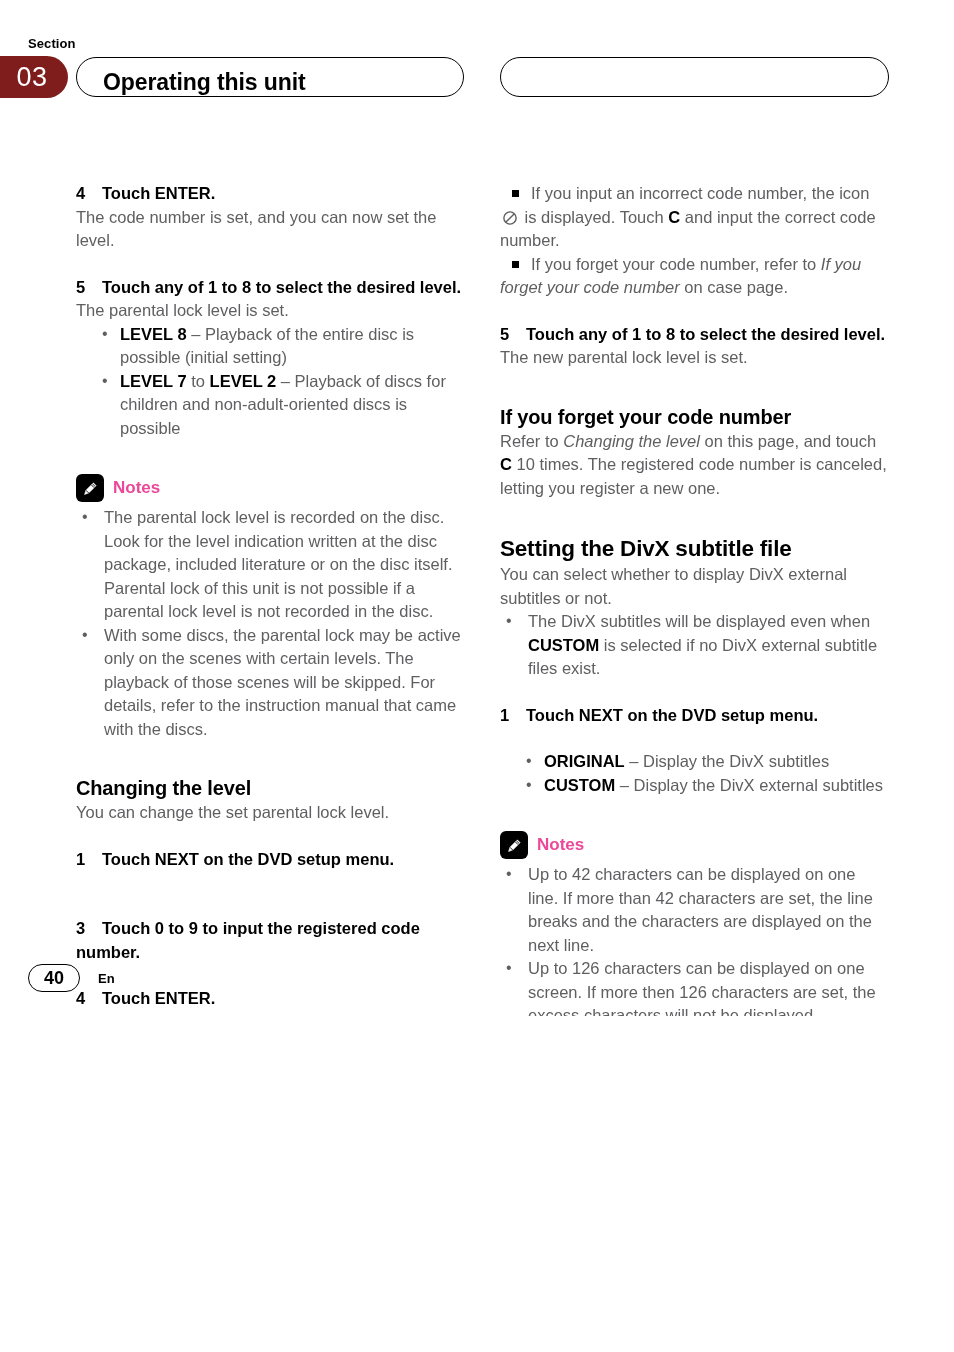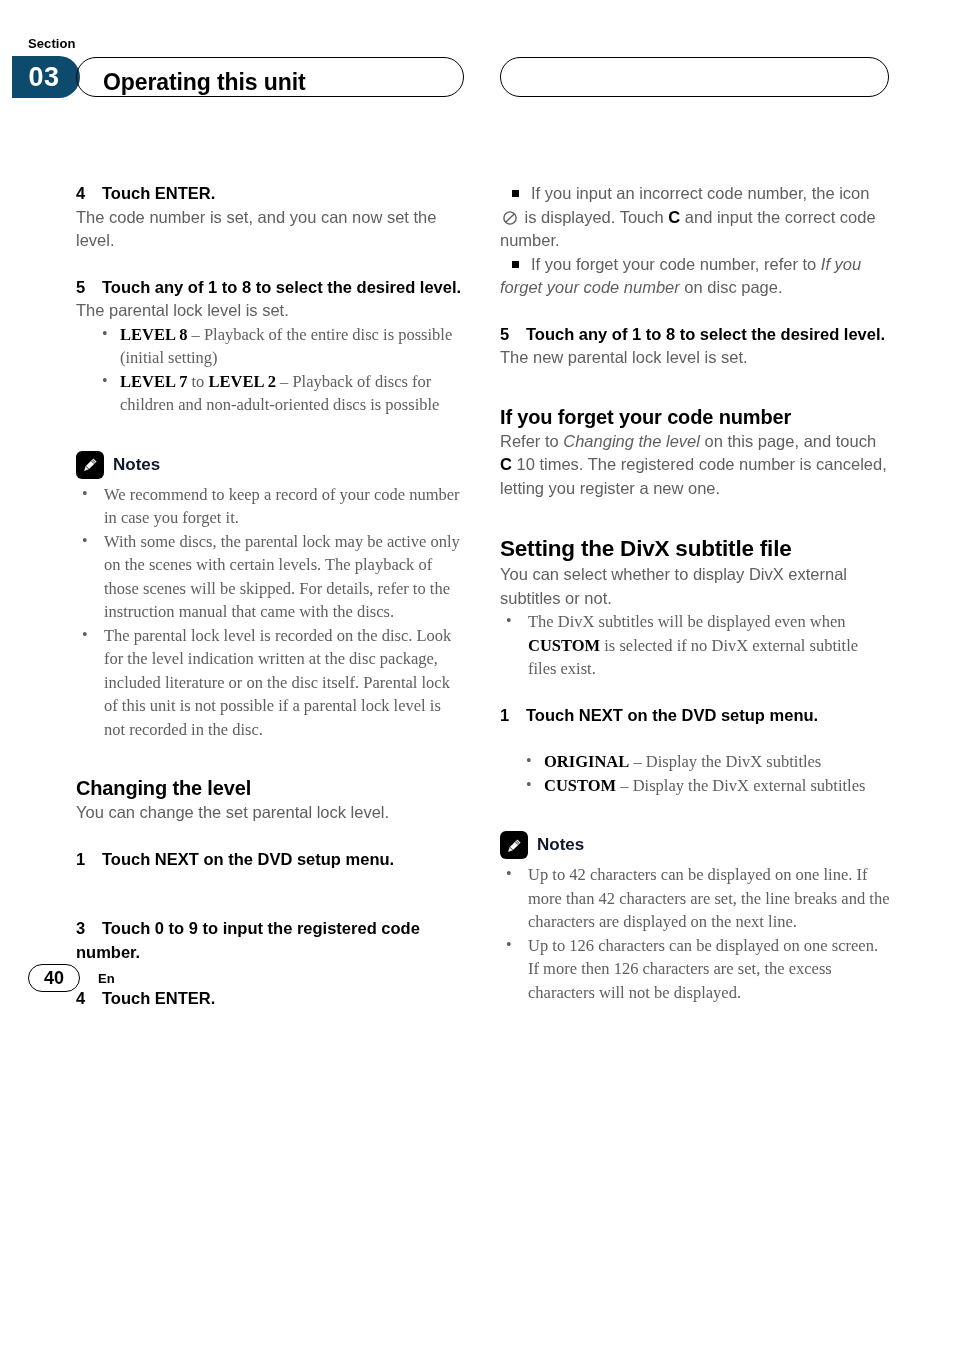--- a/index.html
+++ b/index.html
@@ -33,29 +33,29 @@
     position: absolute;
     left: 28px;
     top: 36px;
     font-size: 13px;
     font-weight: bold;
     color: #000;
     letter-spacing: 0.1px;
   }
   .section-badge {
     position: absolute;
-    left: 12px;
+    left: 0;
     top: 56px;
     width: 68px;
     height: 42px;
-    background: #0c4a6e;
+    background: #7f1d1d;
     border-radius: 0 21px 21px 0;
     color: #fff;
     font-size: 27px;
-    font-weight: bold;
+    font-weight: normal;
     display: flex;
     align-items: center;
     justify-content: center;
     padding-right: 4px;
     box-sizing: border-box;
     letter-spacing: 0.5px;
   }
   .title-pill {
     position: absolute;
     left: 76px;
@@ -126,21 +126,20 @@
     list-style: none;
     margin: 0;
     padding: 0;
   }
   .bullet-list li {
     position: relative;
     padding-left: 44px;
     font-size: 16.5px;
     color: #5f5f61;
     line-height: 23.5px;
-    font-family: Liberation Serif, serif;
   }
   .bullet-list li::before {
     content: "\2022";
     position: absolute;
     left: 26px;
     top: -1px;
     color: #5f5f61;
     font-size: 16px;
   }
   .bullet-list.note-list li {
@@ -216,21 +215,21 @@
     display: inline-flex;
     align-items: center;
     justify-content: center;
     margin-right: 9px;
     flex: none;
   }
   .notes-icon svg { display: block; }
   .notes-title {
     font-size: 17px;
     font-weight: bold;
-    color: #0f172a;
+    color: #ec4899;
   }
 
   
   .no-icon {
     display: inline-block;
     width: 16px;
     height: 16px;
     vertical-align: -3px;
     margin: 0 2px;
   }
@@ -307,23 +306,22 @@
             <path d="M4.5 19.5 L6.2 14.2 L15.6 4.8 L19.2 8.4 L9.8 17.8 Z" fill="#ffffff" stroke="#ffffff" stroke-width="0.6" stroke-linejoin="round"></path>
             <path d="M6.2 14.2 L9.8 17.8" stroke="#000000" stroke-width="1.1"></path>
             <path d="M13.0 7.4 L16.6 11.0" stroke="#000000" stroke-width="1.1"></path>
             <path d="M14.4 6.0 L18.0 9.6" stroke="#000000" stroke-width="1.1"></path>
             <path d="M4.5 19.5 L6.6 18.6 L5.4 17.4 Z" fill="#ffffff"></path>
           </svg>
         </span>
         <span class="notes-title">Notes</span>
       </div>
       <ul class="bullet-list note-list">
-        <li>We recommend to keep a record of your code number in case you forget it.</li>
+        <li>The parental lock level is recorded on the disc. Look for the level indication written at the disc package, included literature or on the disc itself. Parental lock of this unit is not possible if a parental lock level is not recorded in the disc.</li>
         <li>With some discs, the parental lock may be active only on the scenes with certain levels. The playback of those scenes will be skipped. For details, refer to the instruction manual that came with the discs.</li>
-        <li>The parental lock level is recorded on the disc. Look for the level indication written at the disc package, included literature or on the disc itself. Parental lock of this unit is not possible if a parental lock level is not recorded in the disc.</li>
       </ul>
 
       <div class="spacer-lg"></div>
 
       <p class="sec-head">Changing the level</p>
       <p class="body-text">You can change the set parental lock level.</p>
 
       <div class="spacer-md"></div>
 
       <p class="step-head">
@@ -348,21 +346,21 @@
 
     </div>
 
     <div class="col col-right">
 
       <ul class="sq-list">
         <li><span class="sq-marker"></span><span>If you input an incorrect code number, the icon </span><span class="no-icon"><svg width="16" height="16" viewBox="0 0 24 24" aria-hidden="true">
                 <circle cx="12" cy="12" r="9.2" fill="none" stroke="#5f5f61" stroke-width="2.1"></circle>
                 <line x1="5.9" y1="18.1" x2="18.1" y2="5.9" stroke="#5f5f61" stroke-width="2.1"></line>
               </svg></span><span> is displayed. Touch </span><b>C</b><span> and input the correct code number.</span></li>
-        <li><span class="sq-marker"></span><span>If you forget your code number, refer to </span><i>If you forget your code number</i><span> on disc page.</span></li>
+        <li><span class="sq-marker"></span><span>If you forget your code number, refer to </span><i>If you forget your code number</i><span> on case page.</span></li>
       </ul>
 
       <div class="spacer-md"></div>
 
       <p class="step-head">
         <span class="step-num">5</span><span>Touch any of 1 to 8 to select the desired level.</span>
       </p>
       <p class="body-text">The new parental lock level is set.</p>
 
       <div class="spacer-lg"></div>

